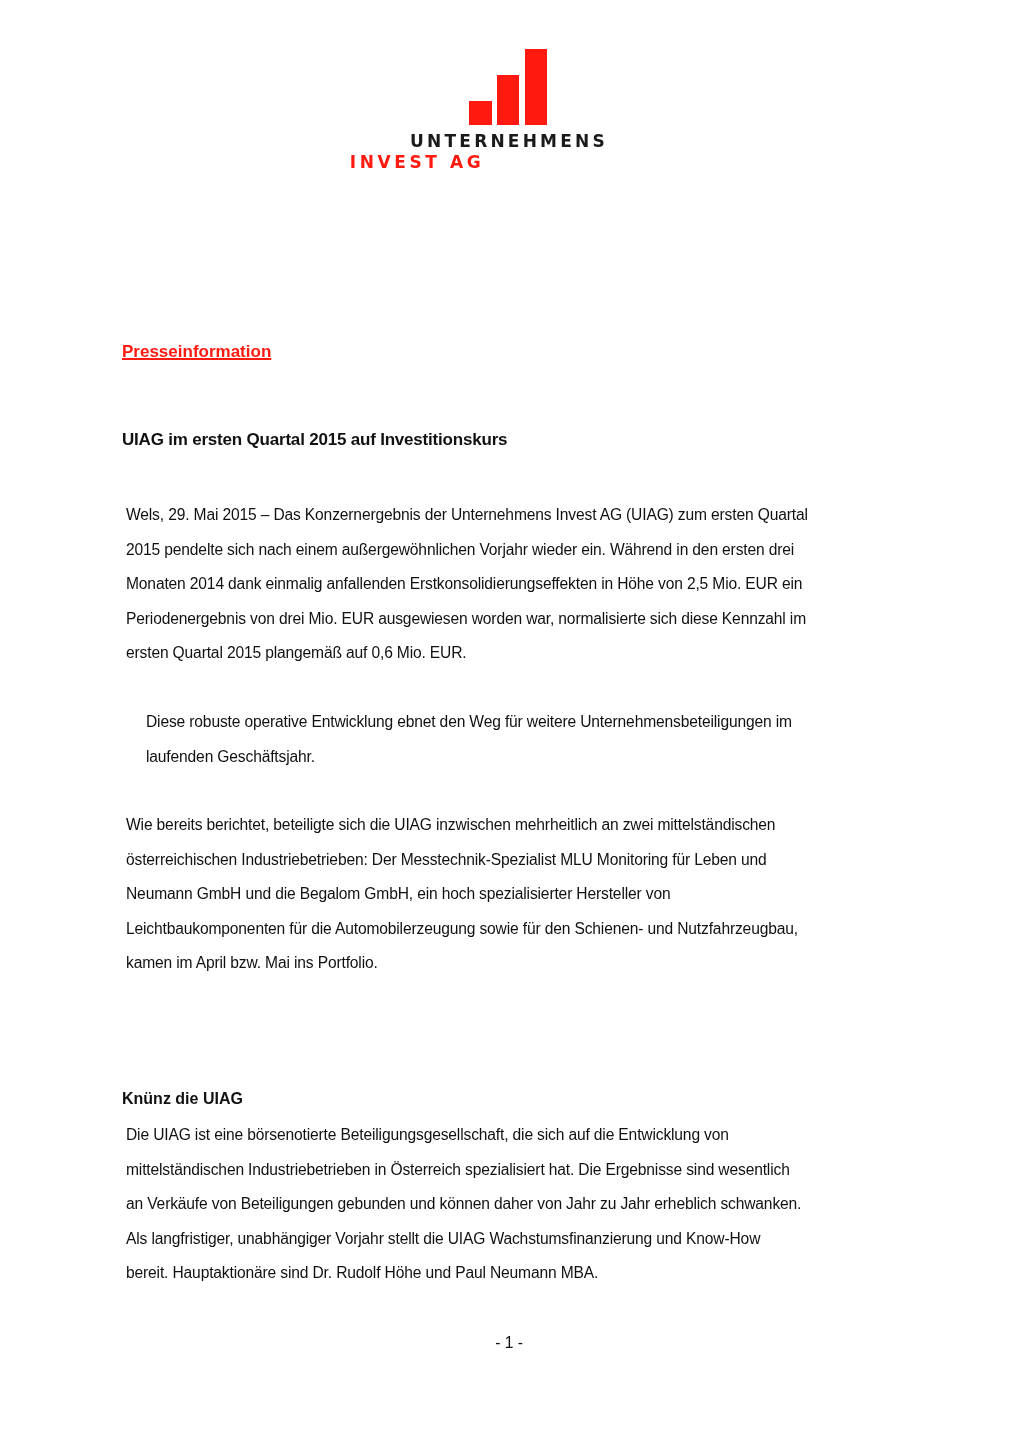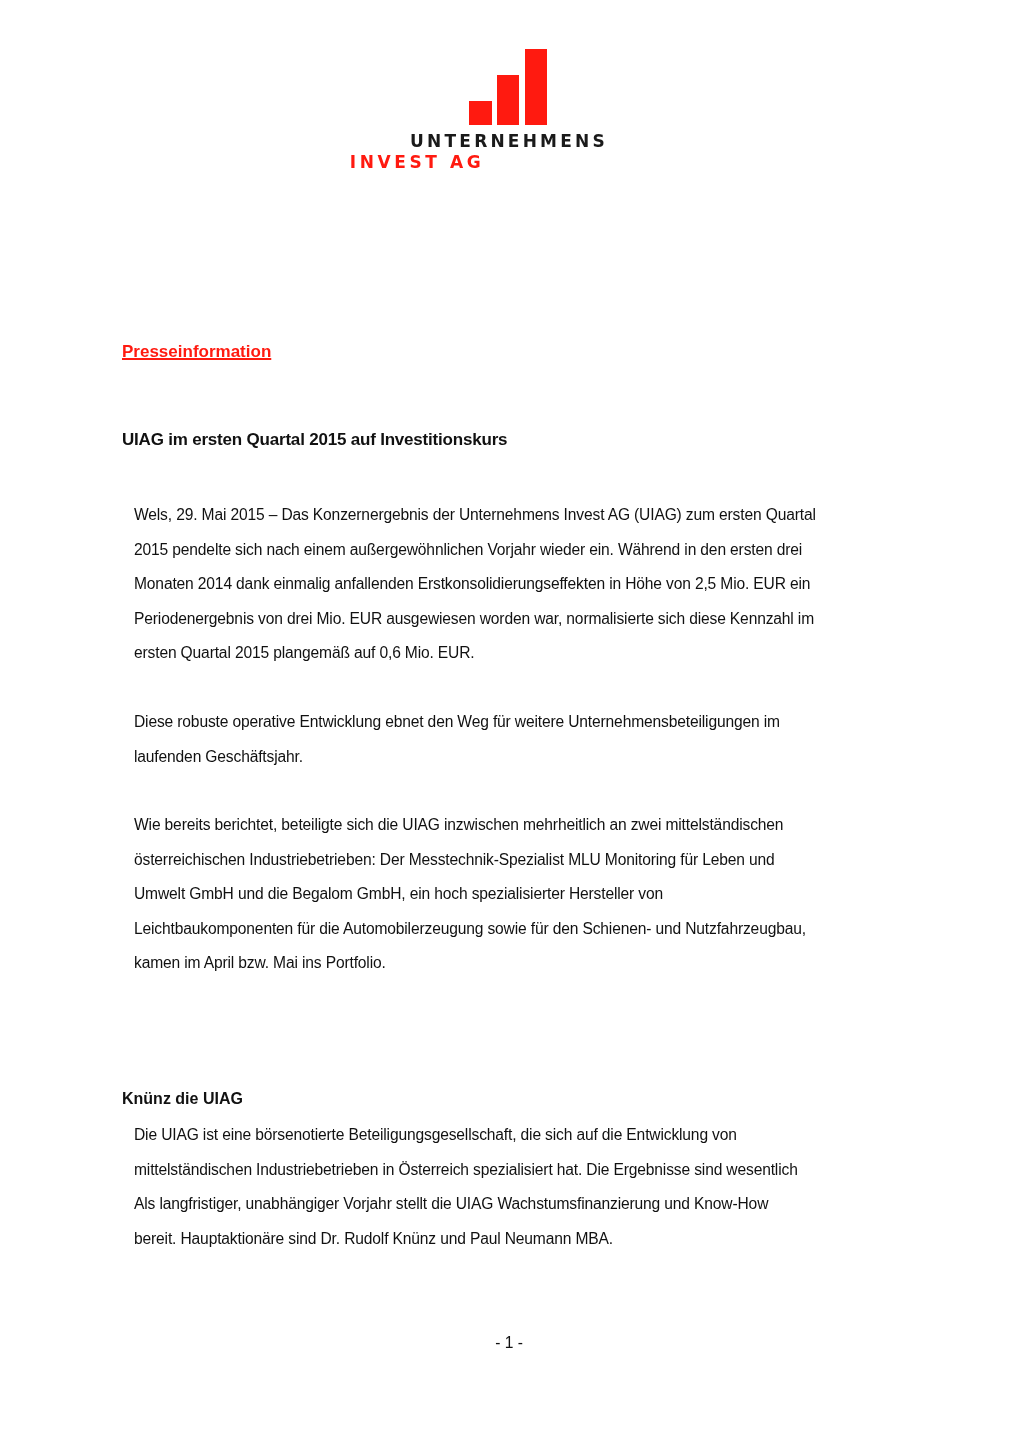--- a/index.html
+++ b/index.html
@@ -17,25 +17,25 @@
                   letter-spacing: 3.2px; color: #1a1a1a; }
     .logo-line2 { position: absolute; left: 0; width: 830px; top: 152px; text-align: center;
                   font-family: "DejaVu Sans", sans-serif; font-weight: bold; font-size: 17px;
                   letter-spacing: 3.6px; color: #ff1a10; padding-left: 4px; box-sizing: border-box; }
 
     .content { position: absolute; left: 122px; top: 0; width: 780px; }
     .label { position: absolute; top: 330px; left: 0; font-weight: bold; font-size: 17px;
              color: #ff1a10; text-decoration: underline; text-decoration-thickness: 2px; white-space: nowrap; margin-top: 12px; }
     .headline { position: absolute; top: 430px; left: 0; font-weight: bold; font-size: 17px;
                 color: #111; white-space: nowrap; letter-spacing: -0.2px; }
-    .para { position: absolute; left: 12px; font-size: 15.6px; line-height: 34.5px; color: #111;
+    .para { position: absolute; left: 4px; font-size: 15.6px; line-height: 34.5px; color: #111;
             letter-spacing: -0.15px; }
     .para span.line { display: block; white-space: nowrap; }
     .p1 { top: 498px; }
-    .p2 { top: 705px; }
+    .p2 { top: 705px; margin-left: 20px; }
     .p3 { top: 808px; }
     .about-title { position: absolute; top: 1090px; left: 0; font-weight: bold; font-size: 16px; color: #111; white-space: nowrap; }
     .p4 { top: 1118px; }
     .page-number { position: absolute; top: 1334px; left: 0; width: 1018px; text-align: center;
                    font-size: 15.6px; color: #111; }
   </style>
 </head>
 <body>
 
 <div class="logo">
@@ -61,27 +61,28 @@
   </div>
 
   <div class="para p2">
     <span class="line">Diese robuste operative Entwicklung ebnet den Weg für weitere Unternehmensbeteiligungen im</span>
     <span class="line">laufenden Geschäftsjahr.</span>
   </div>
 
   <div class="para p3">
     <span class="line">Wie bereits berichtet, beteiligte sich die UIAG inzwischen mehrheitlich an zwei mittelständischen</span>
     <span class="line">österreichischen Industriebetrieben: Der Messtechnik-Spezialist MLU Monitoring für Leben und</span>
-    <span class="line">Umwelt GmbH und die Begalom GmbH, ein hoch spezialisierter Hersteller von</span>
+    <span class="line">Neumann GmbH und die Begalom GmbH, ein hoch spezialisierter Hersteller von</span>
     <span class="line">Leichtbaukomponenten für die Automobilerzeugung sowie für den Schienen- und Nutzfahrzeugbau,</span>
     <span class="line">kamen im April bzw. Mai ins Portfolio.</span>
   </div>
 
   <div class="about-title">Knünz die UIAG</div>
   <div class="para p4">
     <span class="line">Die UIAG ist eine börsenotierte Beteiligungsgesellschaft, die sich auf die Entwicklung von</span>
     <span class="line">mittelständischen Industriebetrieben in Österreich spezialisiert hat. Die Ergebnisse sind wesentlich</span>
+    <span class="line">an Verkäufe von Beteiligungen gebunden und können daher von Jahr zu Jahr erheblich schwanken.</span>
     <span class="line">Als langfristiger, unabhängiger Vorjahr stellt die UIAG Wachstumsfinanzierung und Know-How</span>
-    <span class="line">bereit. Hauptaktionäre sind Dr. Rudolf Knünz und Paul Neumann MBA.</span>
+    <span class="line">bereit. Hauptaktionäre sind Dr. Rudolf Höhe und Paul Neumann MBA.</span>
   </div>
 </div>
 
 <div class="page-number">- 1 -</div>
 
 </body></html>

